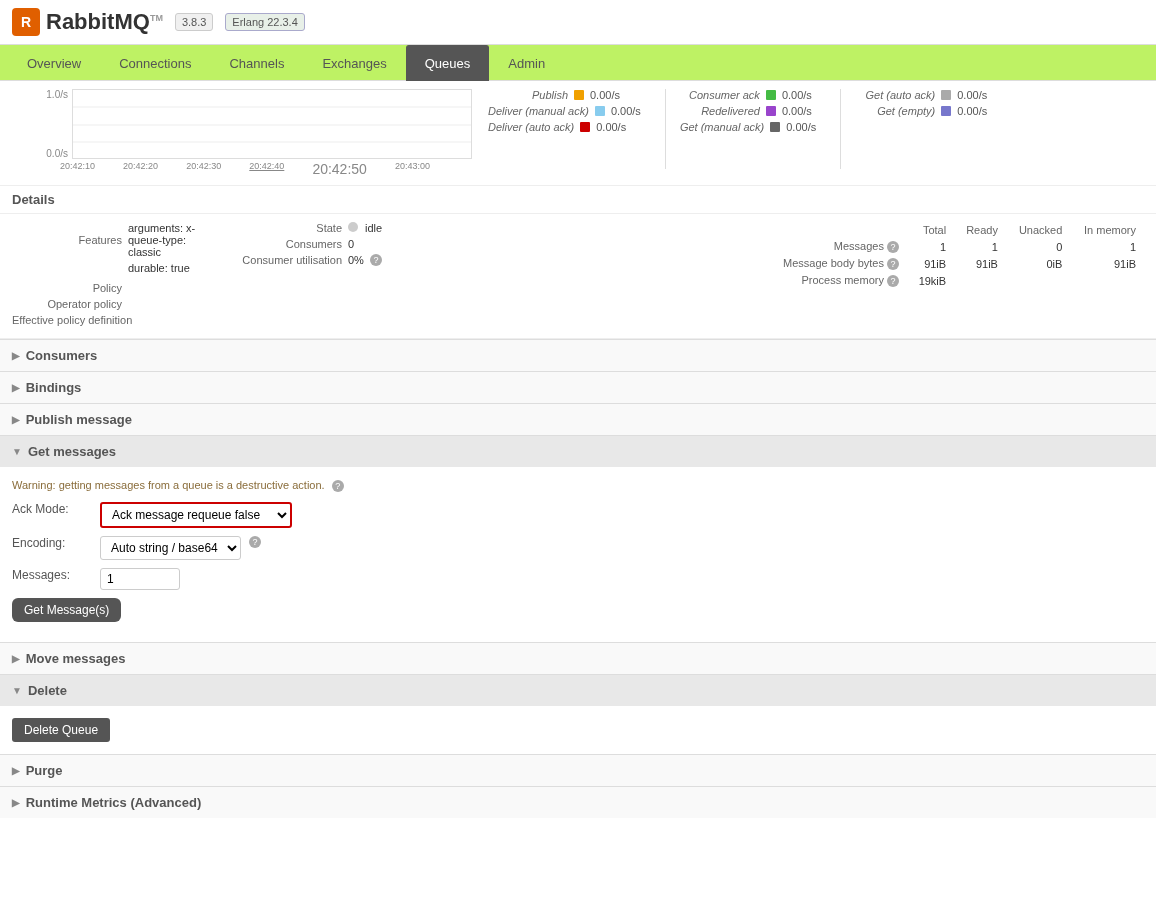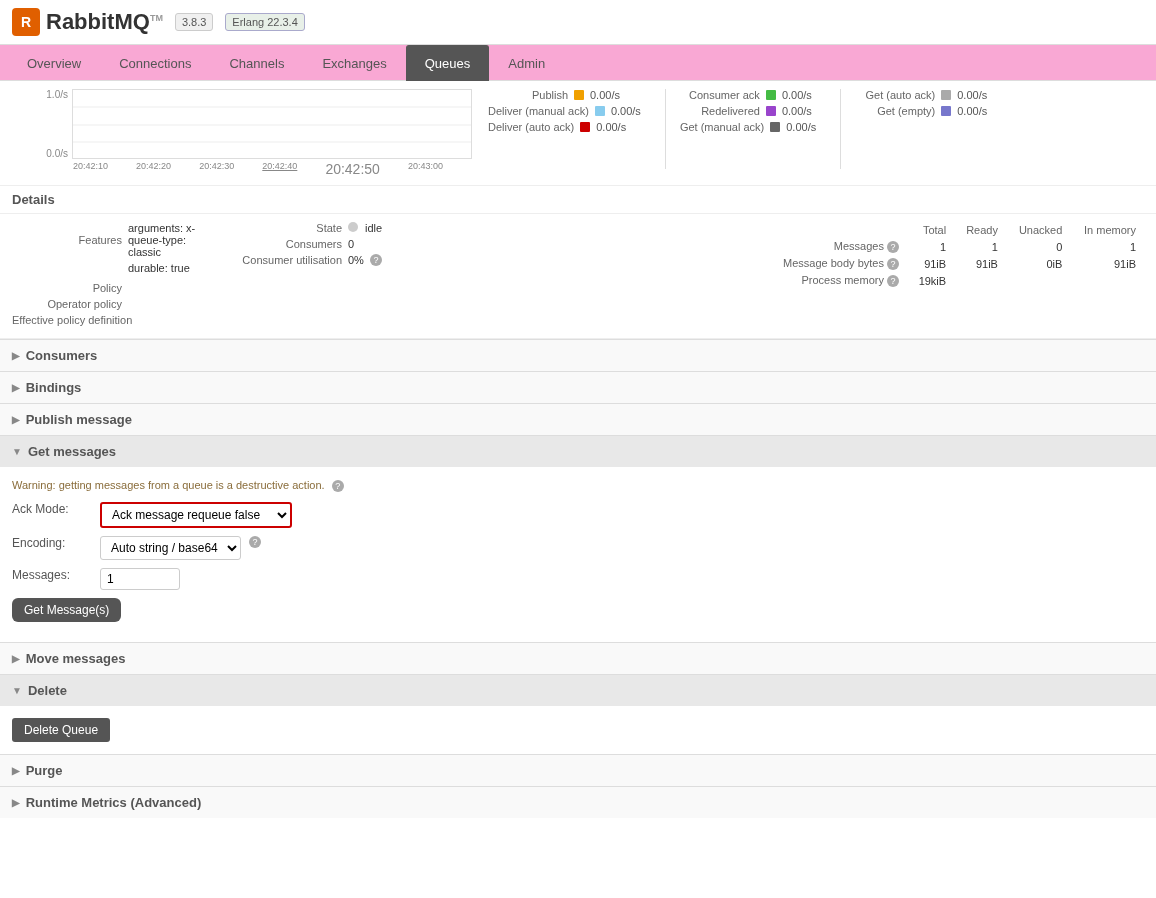--- a/index.html
+++ b/index.html
@@ -8,34 +8,34 @@
     
     .header { background: #fff; padding: 8px 12px; display: flex; align-items: center; gap: 12px; border-bottom: 1px solid #ddd; }
     .logo { display: flex; align-items: center; gap: 6px; }
     .logo-icon { width: 28px; height: 28px; background: #e05f00; border-radius: 4px; display: flex; align-items: center; justify-content: center; color: #fff; font-weight: bold; font-size: 14px; }
     .logo-text { font-size: 22px; font-weight: bold; color: #333; }
     .logo-tm { font-size: 9px; color: #999; vertical-align: super; }
     .version-badge { background: #f0f0f0; border: 1px solid #ccc; border-radius: 3px; padding: 2px 6px; font-size: 11px; color: #555; }
     .erlang-badge { background: #e8f0e8; border: 1px solid #aac; border-radius: 3px; padding: 2px 6px; font-size: 11px; color: #555; }
 
     
-    .nav { display: flex; background: #f9a8d4; border-bottom: 1px solid #ddd; padding: 0 8px; }
+    .nav { display: flex; background: #bef264; border-bottom: 1px solid #ddd; padding: 0 8px; }
     .nav-item { padding: 10px 18px; cursor: pointer; font-size: 13px; color: #555; border: 1px solid transparent; border-bottom: none; margin-bottom: -1px; }
     .nav-item.active { background: #555; color: #fff; border-color: #555; border-radius: 3px 3px 0 0; }
 
     
     .chart-section { display: flex; padding: 8px; gap: 0; border-bottom: 1px solid #eee; }
     .chart-area { flex: 0 0 400px; position: relative; border: 1px solid #ddd; height: 90px; background: #fff; }
     .chart-wrapper { margin-left: 32px; }
 
     
     .stats-panels { display: flex; flex: 1; padding-left: 16px; gap: 8px; }
     .stats-col { display: flex; flex-direction: column; gap: 4px; }
     .stat-row { display: flex; align-items: center; gap: 6px; font-size: 11px; }
-    .stat-label { color: #666; min-width: 80px; text-align: right; }
+    .stat-label { color: #666; min-width: 80px; text-align: right; font-style: italic; }
     .stat-dot { width: 10px; height: 10px; border-radius: 1px; flex-shrink: 0; }
     .stat-value { color: #555; min-width: 40px; }
     .stat-divider { border-left: 1px solid #ddd; height: 80px; margin: 0 6px; }
 
     
     .details-header { padding: 6px 12px; font-weight: bold; color: #555; font-size: 13px; border-bottom: 1px solid #eee; }
     .details-grid { display: flex; padding: 8px 12px; gap: 20px; border-bottom: 1px solid #eee; }
     .details-left { flex: 0 0 200px; }
     .details-mid { flex: 1; }
     .details-right { flex: 0 0 380px; }
@@ -105,21 +105,21 @@
         <span>0.0/s</span>
       </div>
       <div class="chart-area" style="width:370px; height:70px; border:1px solid #ddd;">
         <svg class="chart-svg" viewBox="0 0 370 70" preserveAspectRatio="none">
           <line x1="0" y1="35" x2="370" y2="35" stroke="#eee" stroke-width="1"></line>
           <line x1="0" y1="17" x2="370" y2="17" stroke="#eee" stroke-width="1"></line>
           <line x1="0" y1="52" x2="370" y2="52" stroke="#eee" stroke-width="1"></line>
         </svg>
       </div>
     </div>
-    <div style="display:flex; gap:0; margin-left:33px; margin-top:2px;">
+    <div style="display:flex; gap:0; margin-left:20px; margin-top:2px;">
       <div style="display:flex; justify-content:space-between; width:370px;">
         <span style="font-size:9px; color:#888;">20:42:10</span>
         <span style="font-size:9px; color:#888;text-align:center;">20:42:20</span>
         <span style="font-size:9px; color:#888;">20:42:30</span>
         <span style="font-size:9px; color:#888;text-decoration:underline;">20:42:40</span>
         <span style="font-size:14px; color:#888;">20:42:50</span>
         <span style="font-size:9px; color:#888;">20:43:00</span>
       </div>
     </div>
   </div>

